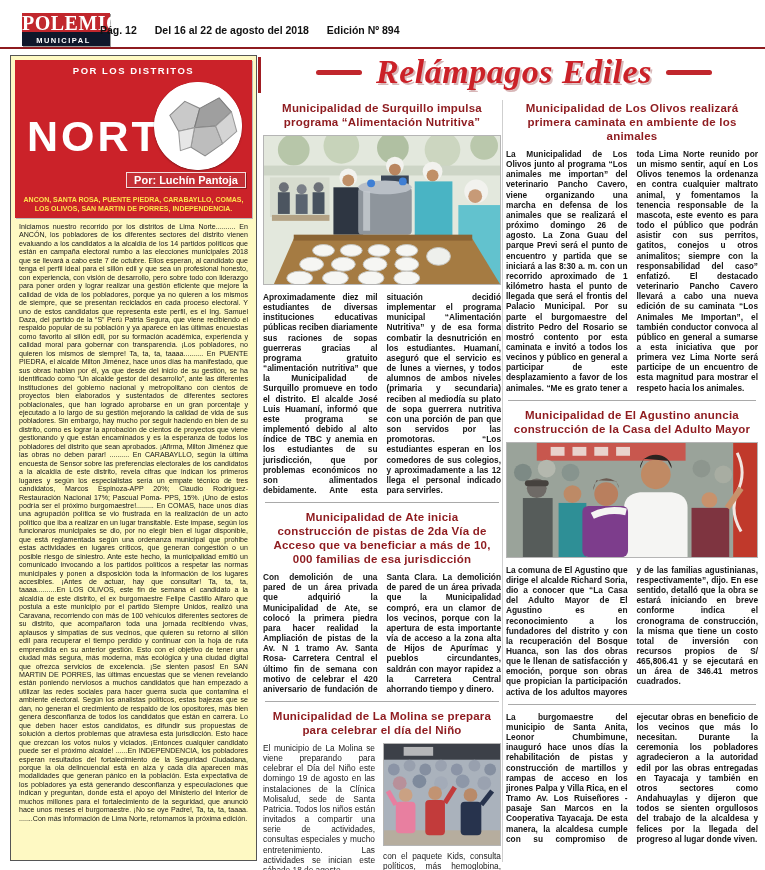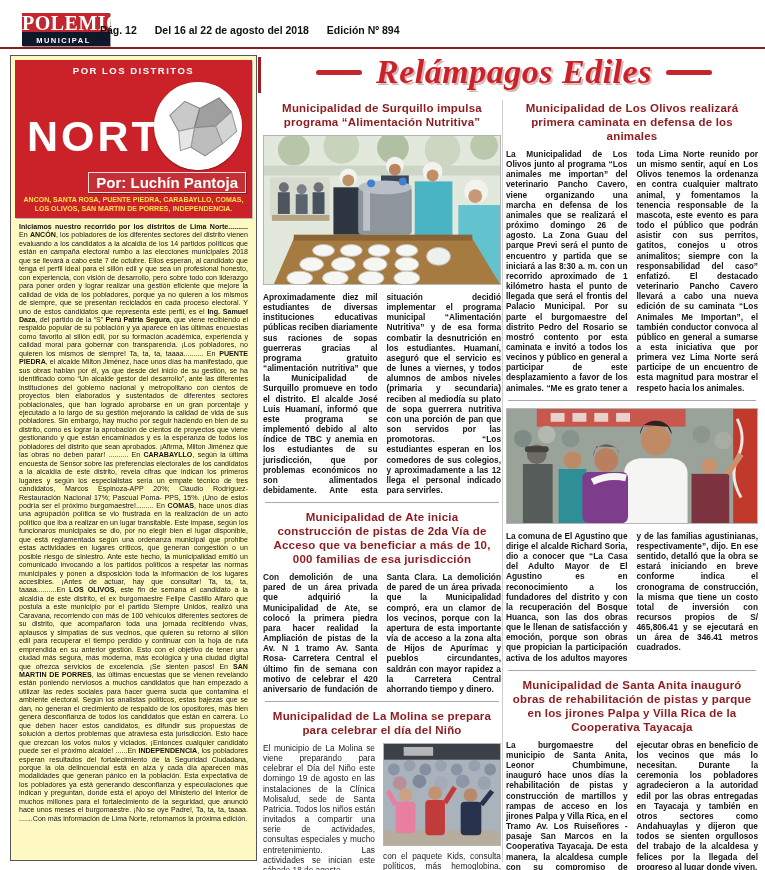--- a/index.html
+++ b/index.html
@@ -47,29 +47,29 @@
     border:1px solid #555; background:#fef9c3; overflow:hidden;
   }
   .ln-box { margin:4px 4px 3px 4px; background:#cb2229; height:158px; position:relative; box-shadow:1px 1px 0 #bbb; }
   .ln-kicker { position:absolute; top:5px; width:100%; text-align:center; color:#fff; font-weight:bold; font-size:9.5px; letter-spacing:1.5px; }
   .ln-title { position:absolute; left:12px; top:16px; color:#fff; font-weight:bold; font-size:43px; line-height:40px; letter-spacing:3px; }
   .ln-map {
     position:absolute; right:10px; top:22px; width:88px; height:88px; border-radius:50%;
     background:#fff; overflow:hidden; box-shadow:0 1px 2px rgba(0,0,0,.35);
   }
   .ln-byline {
-    position:absolute; right:6px; top:112px; color:#fff; font-size:15px; font-weight:bold;
+    position:absolute; right:6px; top:112px; color:#fff; font-size:11px; font-weight:bold;
     border:1px solid #f3dede; padding:1px 7px; background:#c43036; box-shadow:1px 1px 0 rgba(0,0,0,.3);
   }
   .ln-districts { position:absolute; bottom:5px; width:100%; text-align:center; color:#ffe14d; font-weight:bold; font-size:7px; line-height:8.5px; }
   .ln-article {
     margin:5px 8px 0 8px; font-size:7.1px; line-height:8.45px;
     text-align:justify; color:#141414;
   }
-  .ln-article .seg-bold { font-weight:bold;margin-top:24px; }
+  .ln-article .seg-bold { font-weight:normal;margin-top:24px; }
 
   
   .col-mid   { position:absolute; left:263px; top:96px;  width:238px; height:774px; overflow:hidden; }
   .col-right { position:absolute; left:506px; top:96px;  width:252px; height:774px; overflow:hidden; }
   .vrule     { position:absolute; left:502px; top:100px; width:1px;  height:762px; background:#cfcfcf; }
 
   .news h2 {
     color:#8e1b1f; font-size:11.5px; line-height:14px; font-weight:bold;
     text-align:center; margin:5px 4px 6px 4px; letter-spacing:.2px;
   }
@@ -240,27 +240,28 @@
         </div>
         <div class="caption">con el paquete Kids, consulta políticos, más hemoglobina, caritas pintadas, charlas de nutrición y show de burbujas.</div>
       </div>
     </div>
   </div>
 </div>
 
 <div class="col-right">
 
   <div class="news">
-    <h2>Municipalidad de Los Olivos realizará primera caminata en defensa de los animales</h2>
+    <h2>Municipalidad de Los Olivos realizará primera caminata en ambiente de los animales</h2>
     <div class="body">La Municipalidad de Los Olivos junto al programa “Los animales me importan” del veterinario Pancho Cavero, viene organizando una marcha en defensa de los animales que se realizará el próximo domingo 26 de agosto. La Zona Guau del parque Previ será el punto de encuentro y partida que se iniciará a las 8:30 a. m. con un recorrido aproximado de 1 kilómetro hasta el punto de llegada que será el frontis del Palacio Municipal. Por su parte el burgomaestre del distrito Pedro del Rosario se mostró contento por esta caminata e invitó a todos los vecinos y público en general a participar de este desplazamiento a favor de los animales. “Me es grato tener a toda Lima Norte reunido por un mismo sentir, aquí en Los Olivos tenemos la ordenanza en contra cualquier maltrato animal, y fomentamos la tenencia responsable de la mascota, este evento es para todo el público que podrán asistir con sus perritos, gatitos, conejos u otros animalitos; siempre con la responsabilidad del caso” enfatizó. El destacado veterinario Pancho Cavero llevará a cabo una nueva edición de su caminata “Los Animales Me Importan”, el también conductor convoca al público en general a sumarse a esta iniciativa que por primera vez Lima Norte será participe de un encuentro de esta magnitud para mostrar el respeto hacia los animales.</div>
   </div>
 
   <hr class="sep">
 
   <div class="news">
+    <h2>Municipalidad de El Agustino anuncia construcción de la Casa del Adulto Mayor</h2>
     <div class="photo" style="height:116px;">
       <svg viewBox="0 0 252 116" preserveAspectRatio="none" aria-hidden="true">
         <rect width="252" height="116" fill="#9aa39a"></rect>
         <rect x="30" y="0" width="150" height="18" fill="#c8574e"></rect>
         <rect x="44" y="4" width="14" height="9" fill="#efe7e3" opacity=".85"></rect>
           <rect x="66" y="4" width="14" height="9" fill="#efe7e3" opacity=".85"></rect>
         <rect x="88" y="4" width="14" height="9" fill="#efe7e3" opacity=".85"></rect>
           <rect x="110" y="4" width="14" height="9" fill="#efe7e3" opacity=".85"></rect>
         <circle cx="16" cy="30" r="9" fill="#7d8a85"></circle>
           <circle cx="40" cy="26" r="9" fill="#b4b8ae"></circle>
@@ -285,16 +286,15 @@
         <rect x="186" y="66" width="38" height="50" fill="#7e3440"></rect>
         <line x1="222" y1="66" x2="236" y2="46" stroke="#c8926c" stroke-width="6"></line>
       </svg>
     </div>
     <div class="body">La comuna de El Agustino que dirige el alcalde Richard Soria, dio a conocer que “La Casa del Adulto Mayor de El Agustino es en reconocimiento a los fundadores del distrito y con la recuperación del Bosque Huanca, son las dos obras que le llenan de satisfacción y emoción, porque son obras que propician la participación activa de los adultos mayores y de las familias agustinianas, respectivamente”, dijo. En ese sentido, detalló que la obra se estará iniciando en breve conforme indica el cronograma de construcción, la misma que tiene un costo total de inversión con recursos propios de S/ 465,806.41 y se ejecutará en un área de 346.41 metros cuadrados.</div>
   </div>
 
   <hr class="sep">
 
   <div class="news">
-    <h2>Municipalidad de Santa Anita inauguró obras de rehabilitación de pistas y parque en los jirones Palpa y Villa Rica de la Cooperativa Tayacaja</h2>
     <div class="body">La burgomaestre del municipio de Santa Anita, Leonor Chumbimune, inauguró hace unos días la rehabilitación de pistas y construcción de martillos y rampas de acceso en los jirones Palpa y Villa Rica, en el Tramo Av. Los Ruiseñores - pasaje San Marcos en la Cooperativa Tayacaja. De esta manera, la alcaldesa cumple con su compromiso de ejecutar obras en beneficio de los vecinos que más lo necesitan. Durante la ceremonia los pobladores agradecieron a la autoridad edil por las obras entregadas en Tayacaja y también en otros sectores como Andahuaylas y dijeron que todos se sienten orgullosos del trabajo de la alcaldesa y felices por la llegada del progreso al lugar donde viven.</div>
   </div>
 </div>
 
 </body></html>

